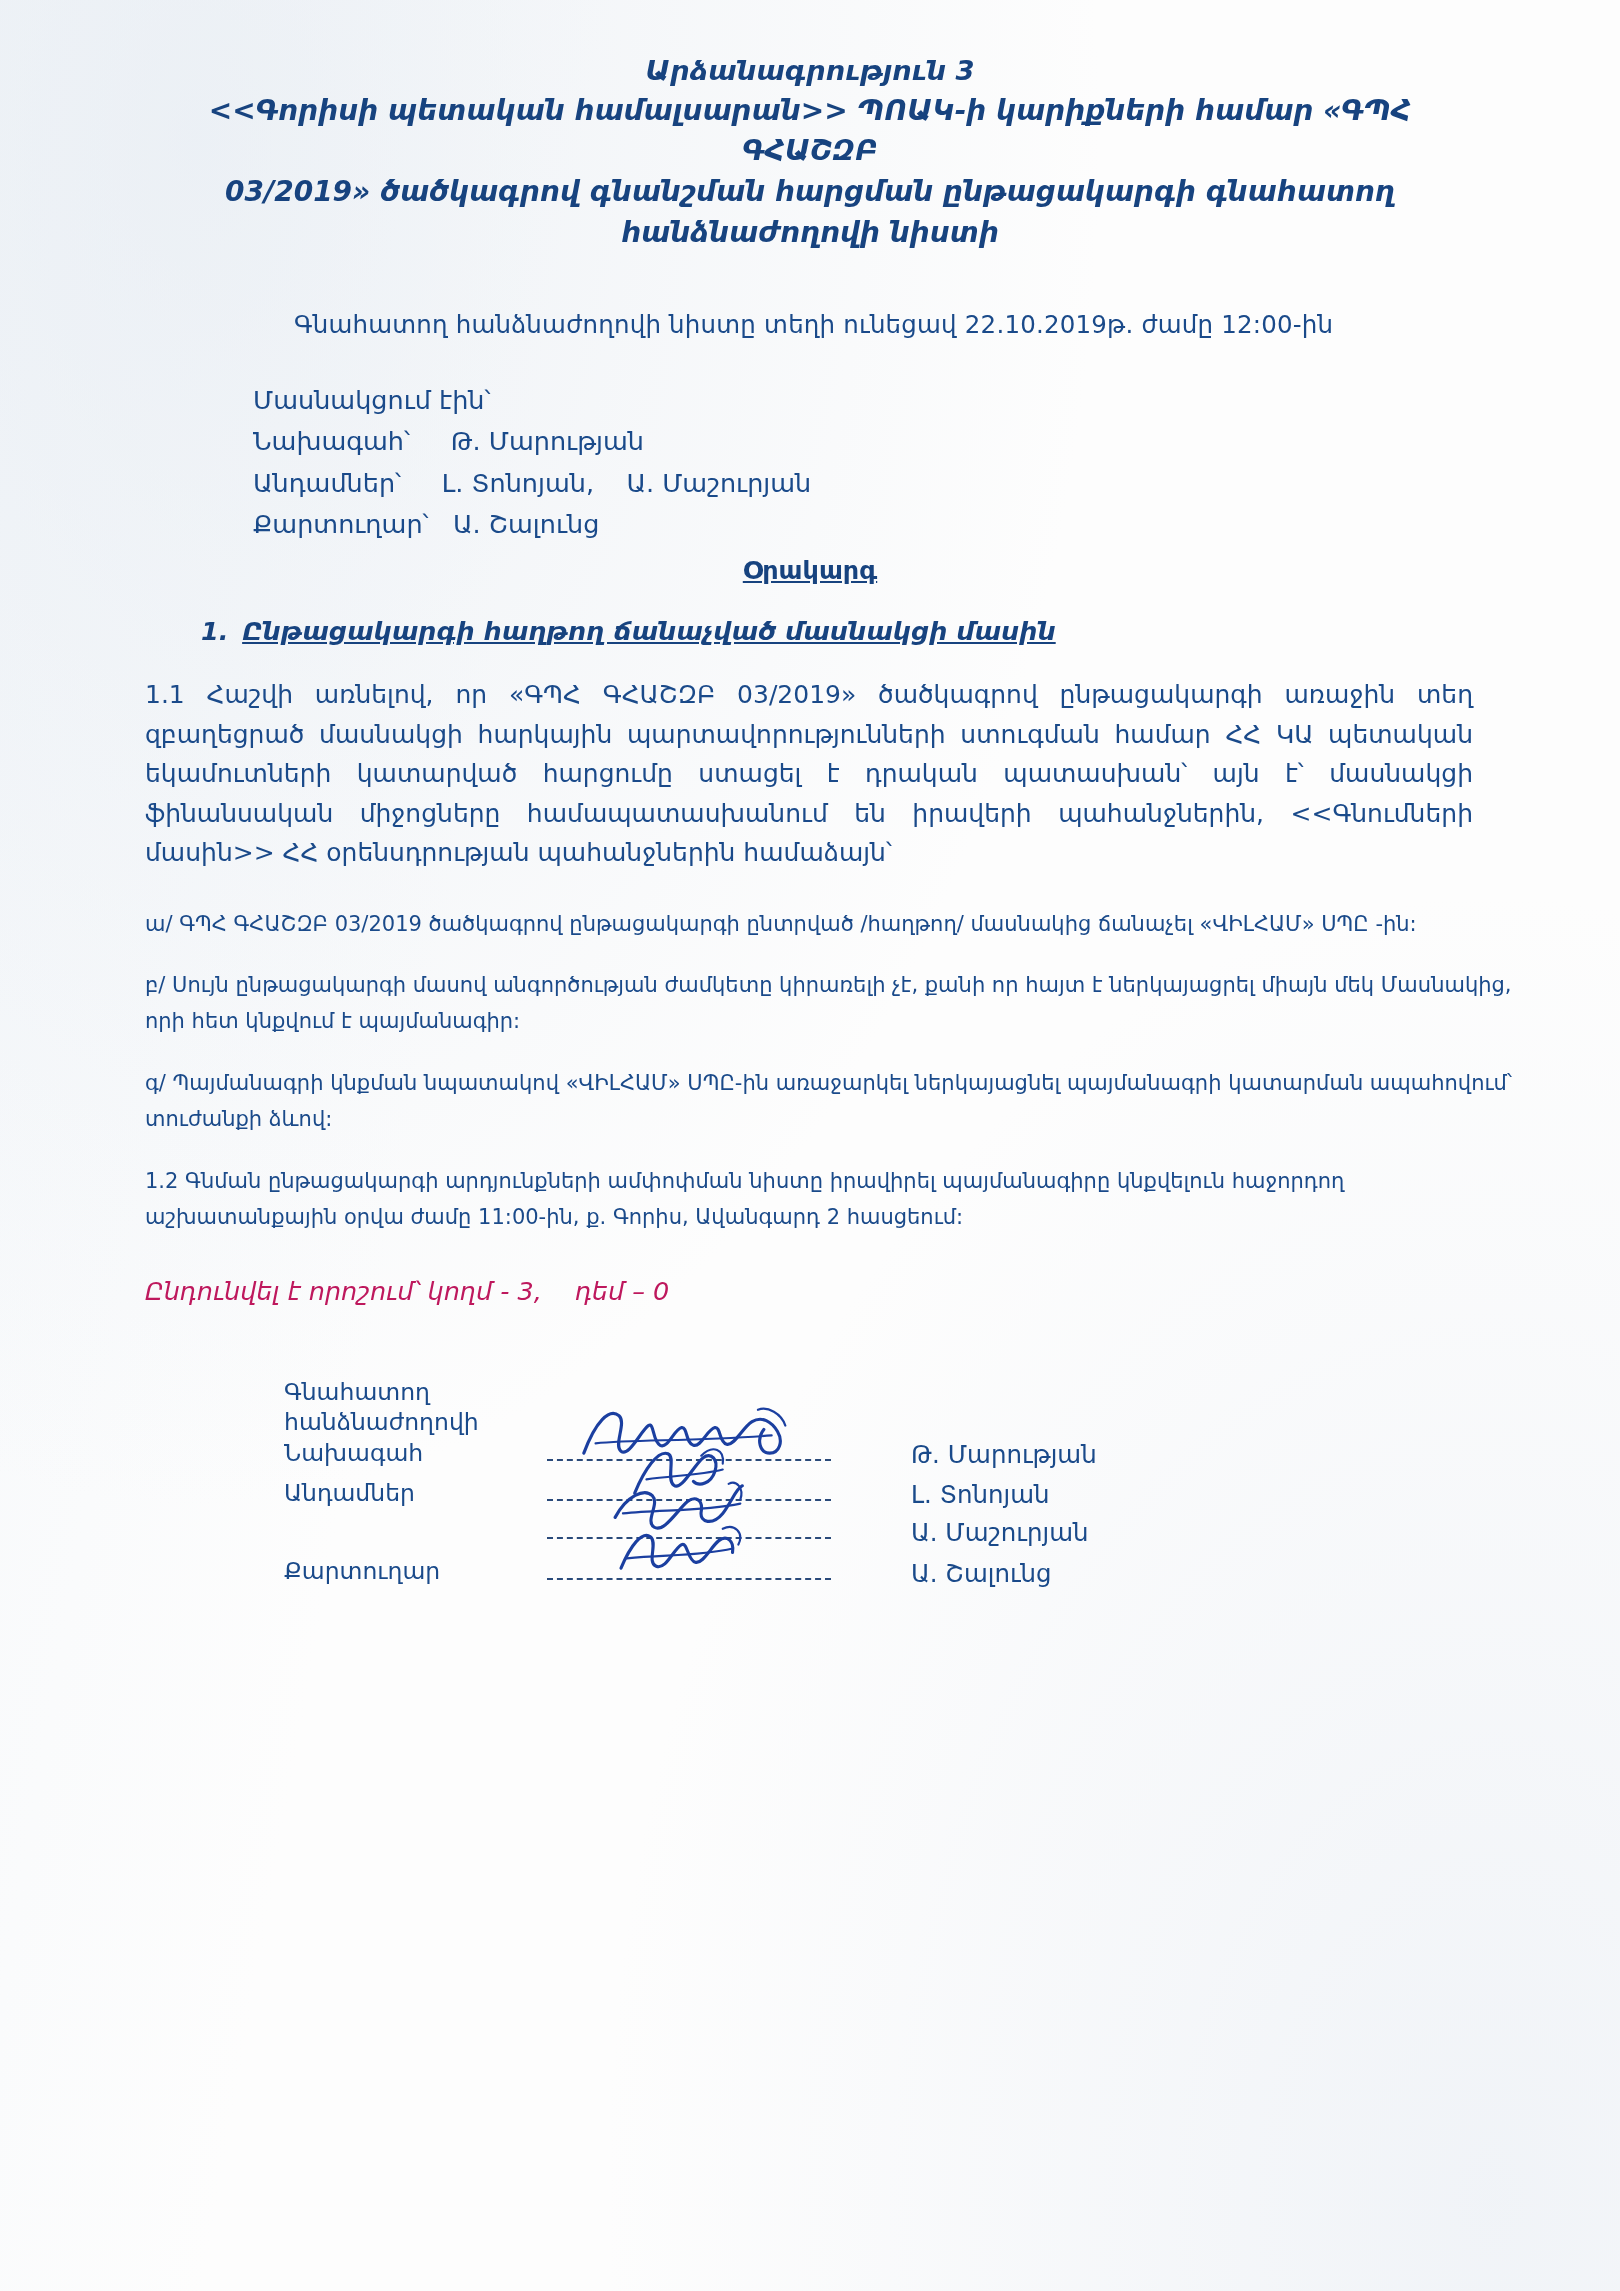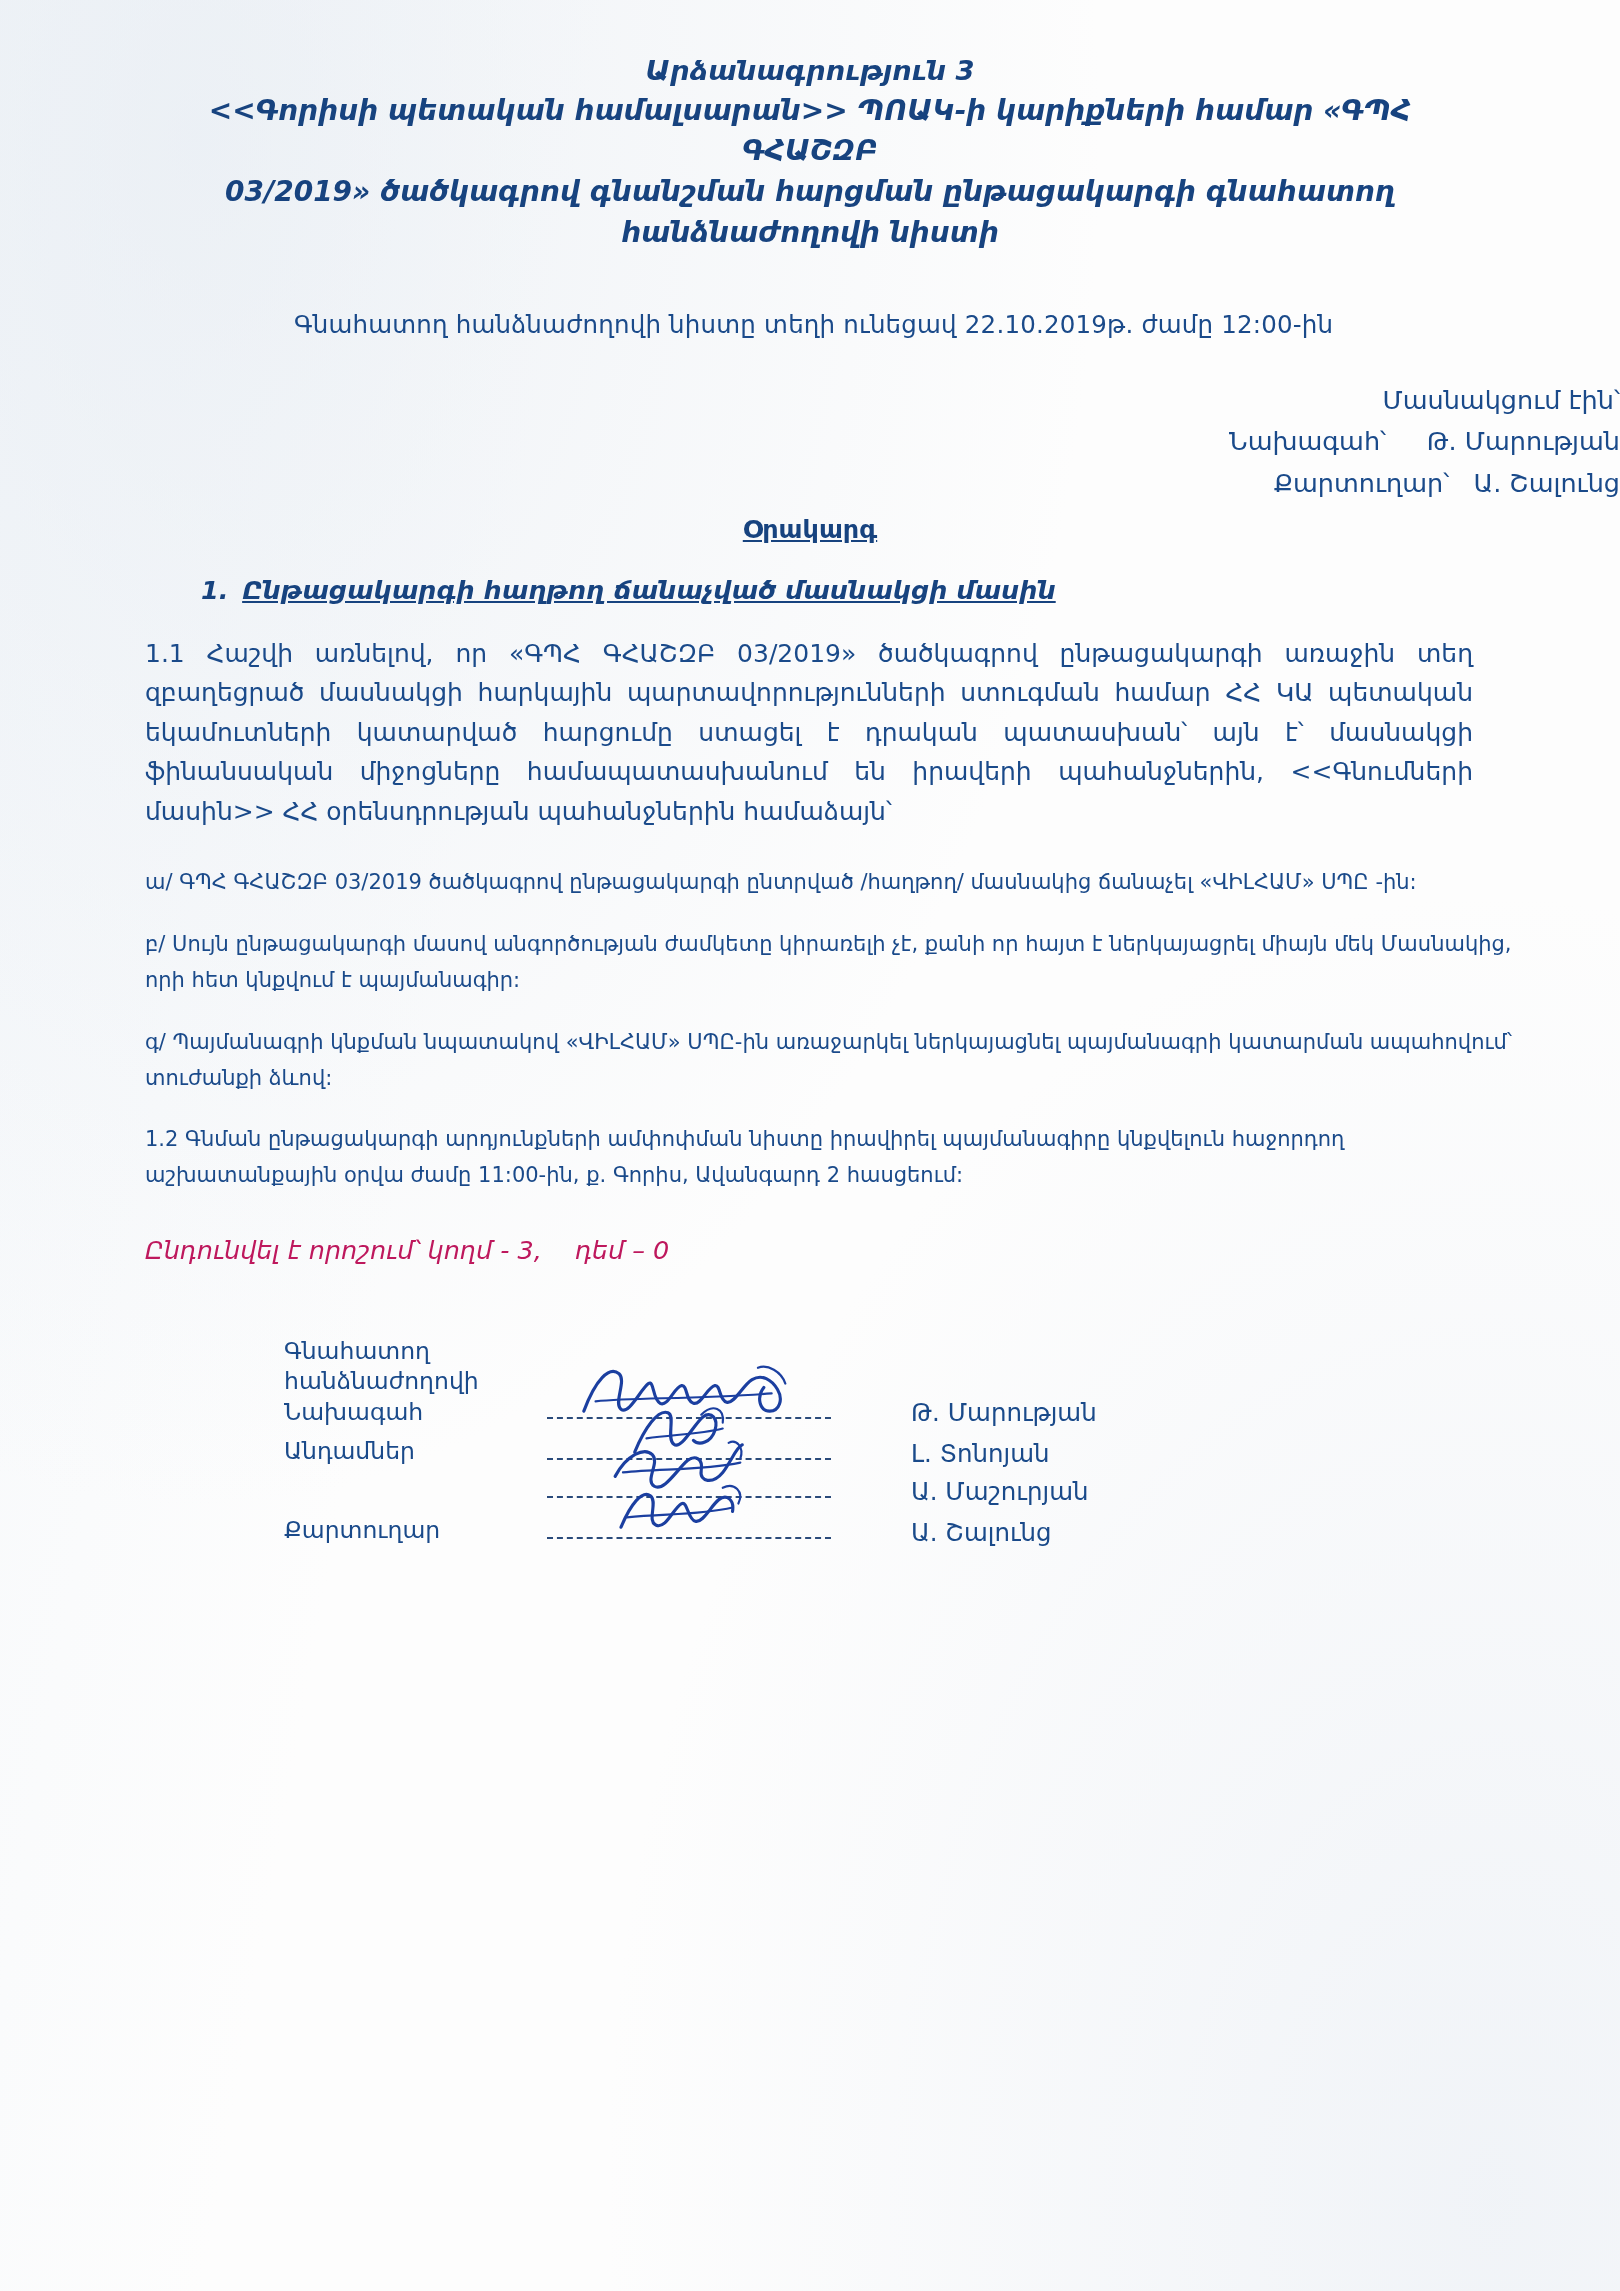--- a/index.html
+++ b/index.html
@@ -58,21 +58,21 @@
     color: #1a4a8a;
     letter-spacing: 0.2px;
   }
   .participants {
     margin-top: 41px;
     padding-left: 253px;
     font-size: 25.5px;
     line-height: 1.62;
     color: #1a4a8a;
   }
-  .participants div { white-space: pre; text-align: right; }
+  .participants div { white-space: pre; }
   .agenda-heading {
     text-align: center;
     font-size: 25.5px;
     font-weight: bold;
     text-decoration: underline;
     margin-top: 9.8px;
     color: #17437f;
   }
   .agenda-item1 {
     margin-top: 31px;
@@ -177,20 +177,21 @@
       <span class="line2">&lt;&lt;Գորիսի պետական համալսարան&gt;&gt; ՊՈԱԿ-ի կարիքների համար  «ԳՊՀ ԳՀԱՇԶԲ</span>
       <span class="line3">03/2019» ծածկագրով գնանշման հարցման  ընթացակարգի գնահատող</span>
       <span class="line4">հանձնաժողովի նիստի</span>
     </div>
 
     <div class="intro">Գնահատող հանձնաժողովի նիստը տեղի ունեցավ 22.10.2019թ. ժամը 12:00-ին</div>
 
     <div class="participants">
       <div>Մասնակցում էին՝</div>
       <div>Նախագահ՝     Թ. Մարության</div>
+      <div>Անդամներ՝     Լ. Տոնոյան,    Ա. Մաշուրյան</div>
       <div>Քարտուղար՝   Ա. Շալունց</div>
     </div>
 
     <div class="agenda-heading">Օրակարգ</div>
 
     <div class="agenda-item1">
       <span class="num">1.</span><span>Ընթացակարգի հաղթող ճանաչված մասնակցի մասին</span>
     </div>
 
     <div class="para">1.1    Հաշվի առնելով, որ «ԳՊՀ ԳՀԱՇԶԲ 03/2019»   ծածկագրով ընթացակարգի առաջին տեղ զբաղեցրած մասնակցի հարկային պարտավորությունների ստուգման համար ՀՀ ԿԱ պետական եկամուտների կատարված հարցումը ստացել է դրական պատասխան՝ այն է՝ մասնակցի ֆինանսական միջոցները համապատասխանում են իրավերի պահանջներին, &lt;&lt;Գնումների մասին&gt;&gt; ՀՀ օրենսդրության պահանջներին համաձայն՝</div>

